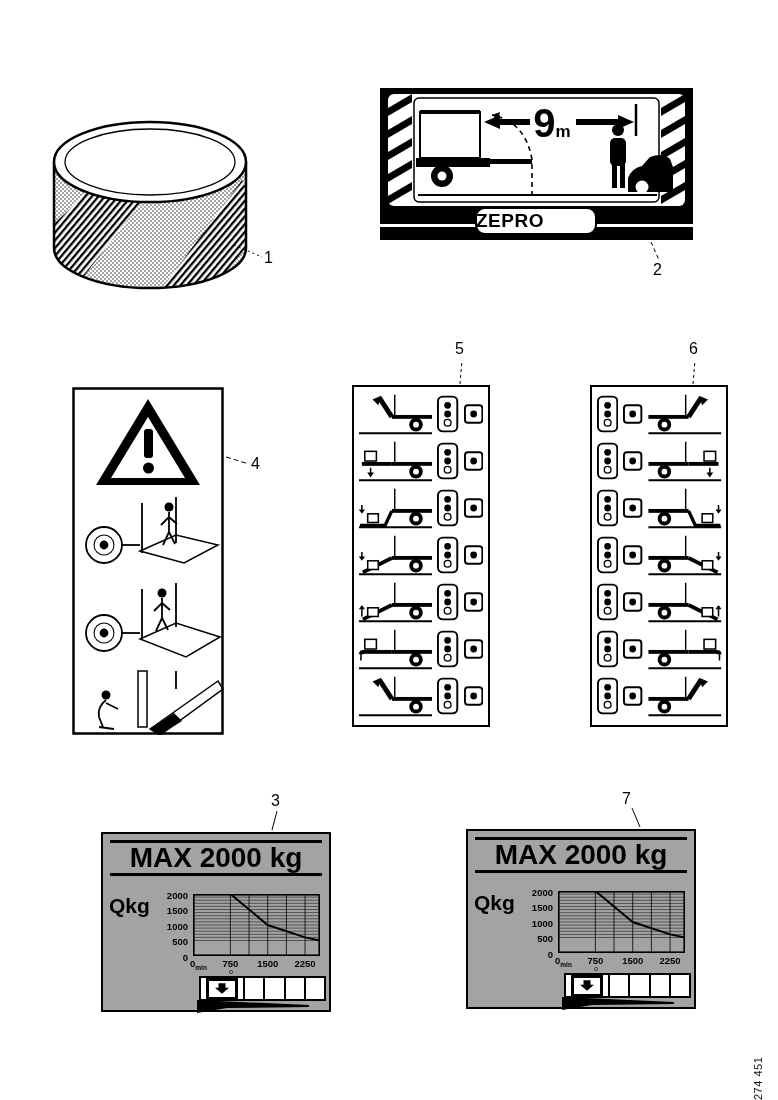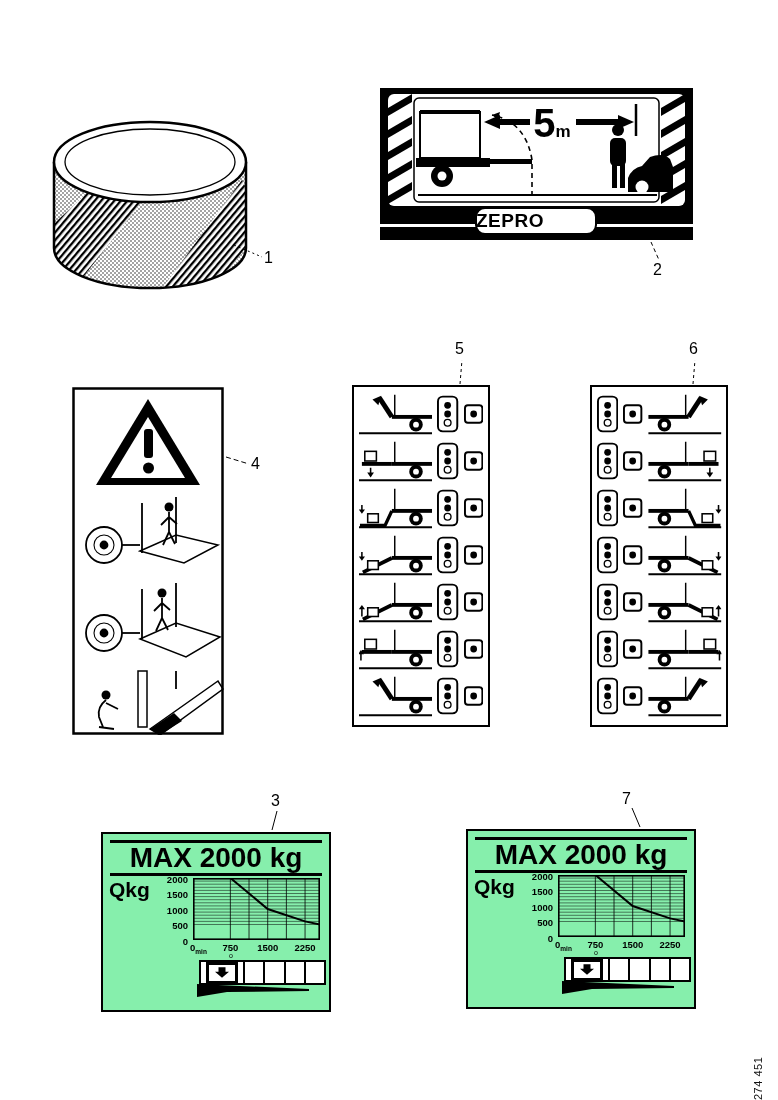--- a/index.html
+++ b/index.html
@@ -13,25 +13,25 @@
   .fivem{position:absolute;left:134px;top:12px;width:76px;height:46px;text-align:center;
          font-weight:700;font-size:17px;line-height:46px;}
   .fivem::first-letter{font-size:40px;}
   .zepro-text{position:absolute;left:96px;top:120px;width:120px;height:26px;line-height:25px;
               text-align:left;font-weight:800;font-size:19px;letter-spacing:.5px;}
   
   .ctl-sticker{position:absolute;width:138px;height:342px;border:2px solid #000;background:#fff;
                box-sizing:border-box;padding-top:3px;}
   .ctl-row{height:47px;display:flex;align-items:center;padding:0 5px;gap:5px;}
   
-  .max-sticker{position:absolute;width:230px;height:180px;border:2px solid #000;background:#86efac;box-sizing:border-box;}
+  .max-sticker{position:absolute;width:230px;height:180px;border:2px solid #000;background:#a3a3a3;box-sizing:border-box;}
   .mx-rule{height:3px;background:#000;margin:0 7px;}
   .mx-rule.top{margin-top:6px;}
   .mx-title{font-size:28px;font-weight:700;text-align:center;line-height:30px;letter-spacing:0;}
-  .mx-body{display:flex;padding:2px 2px 0 6px;}
+  .mx-body{display:flex;padding:18px 2px 0 6px;}
   .mx-qkg{width:44px;font-size:21px;font-weight:700;}
   .mx-ylabels{position:relative;width:40px;height:62px;font-size:9.5px;font-weight:700;}
   .ytick{position:absolute;right:5px;}
   .mx-chartcol{position:relative;}
   svg.mx-chart{display:block;}
   .mx-xlabels{position:relative;height:12px;width:127px;font-size:9.5px;font-weight:700;margin-top:2px;}
   .xtick{position:absolute;top:0;width:30px;text-align:center;}
   .xtick sub{font-size:6.5px;}
   .mx-barwrap{position:relative;margin:6px 0 0 96px;width:127px;}
   .mx-bar{display:flex;height:25px;border:2px solid #000;box-sizing:border-box;background:#fff;}
@@ -112,21 +112,21 @@
         <circle cx="238" cy="42" r="6" fill="#000"></circle>
         <rect x="230" y="50" width="16" height="28" rx="5" fill="#000"></rect>
         <rect x="232" y="76" width="5" height="24" fill="#000"></rect>
         <rect x="240" y="76" width="5" height="24" fill="#000"></rect>
       </g>
       <path d="M248,104 L248,90 Q252,80 262,78 L270,69 Q283,64 290,71 L293,79 L293,104 Z" fill="#000"></path>
       <circle cx="262" cy="99" r="6.5" fill="#fff"></circle>
       <rect x="0" y="136" width="313" height="3" fill="#fff"></rect>
       <rect x="96" y="120" width="120" height="26" rx="9" fill="#fff" stroke="#000" stroke-width="2"></rect>
     </svg>
-    <div class="fivem">5m</div>
+    <div class="fivem">9m</div>
     <div class="zepro-text">ZEPRO</div>
   </div>
 
   <div class="abs" style="left:72px;top:387px;">
     <svg width="152" height="348" viewBox="0 0 152 348">
       <rect x="1.5" y="1.5" width="149" height="345" fill="#fff" stroke="#000" stroke-width="2.5"></rect>
       <g>
         <path d="M76 12 L128 98 H24 Z" fill="#000"></path>
         <path d="M76 30 L113 91 H39 Z" fill="#fff"></path>
         <rect x="72" y="42" width="9" height="29" rx="3" fill="#000"></rect>

